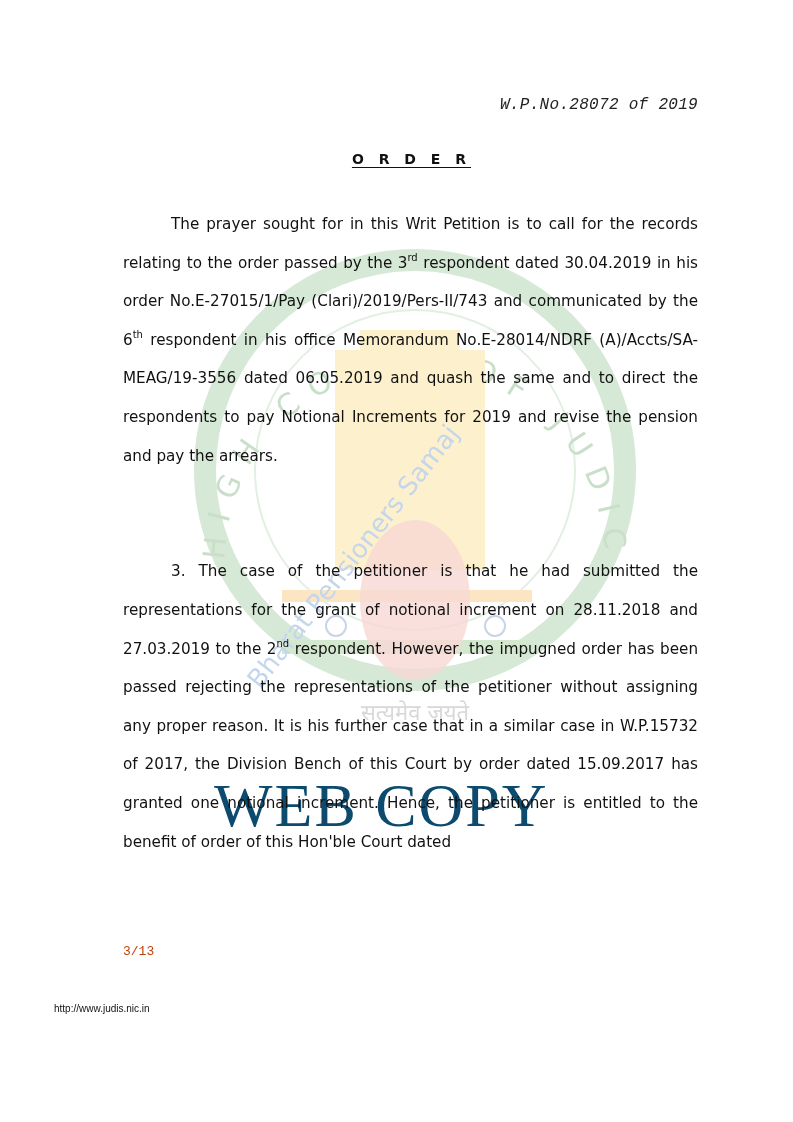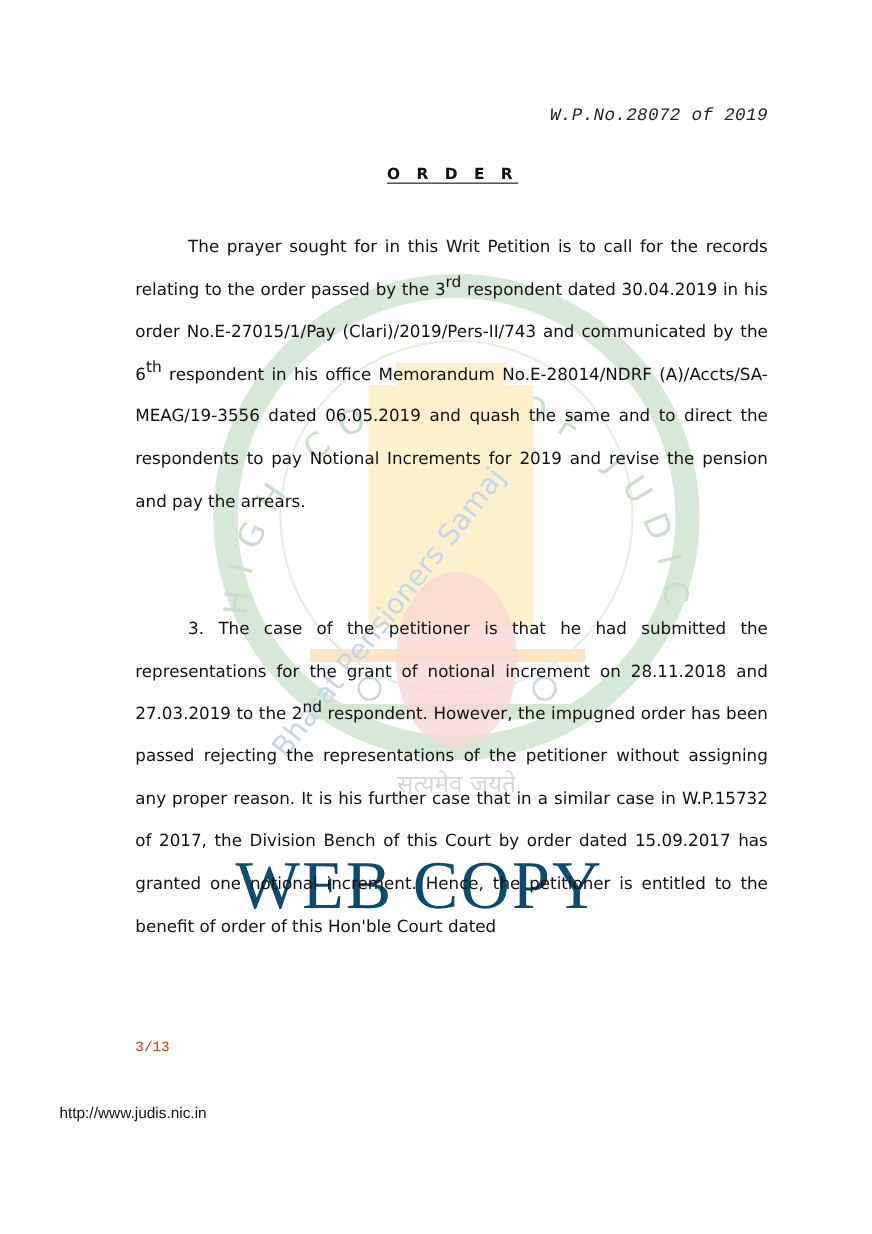--- a/index.html
+++ b/index.html
@@ -3,23 +3,23 @@
 <meta charset="utf-8">
 <style>
   html, body { margin:0; padding:0; }
   body { width:793px; height:1122px; background:#ffffff; position:relative; overflow:hidden; font-family:"DejaVu Sans", sans-serif; color:#111; }
   .case-no { position:absolute; top:96px; right:95px; font-family:"Liberation Mono", monospace; font-style:italic; font-size:16px; color:#222; letter-spacing:0.3px; }
   .title { position:absolute; top:151px; left:0; width:823px; text-align:center; font-weight:bold; font-size:14px; letter-spacing:5px; text-decoration:underline; text-underline-offset:3px; }
   .body { position:absolute; top:205px; left:123px; width:575px; font-size:15.2px; line-height:38.6px; text-align:justify; z-index:2; }
   .body p { margin:0; }
   .indent { text-indent:48px; }
   .gap { height:38.6px; }
-  sup { font-size:14px; line-height:0; vertical-align:7px;margin-top:24px; }
+  sup { font-size:10px; line-height:0; vertical-align:7px;margin-top:24px; }
   .page-num { position:absolute; top:944px; left:123px; font-family:"Liberation Mono", monospace; font-size:13px; color:#c2410c; }
-  .url { position:absolute; top:1003px; left:22px; font-family:"Liberation Sans", sans-serif; font-size:14px; color:#111;padding-left:32px; }
+  .url { position:absolute; top:1003px; left:22px; font-family:"Liberation Sans", sans-serif; font-size:10px; color:#111;padding-left:32px; }
   .wm { position:absolute; left:0; top:0; width:793px; height:1122px; z-index:1; pointer-events:none; }
   .webcopy { position:absolute; top:770px; left:214px; font-family:"Liberation Serif", serif; font-size:62px; color:#0c4a6e; letter-spacing:2px; z-index:1;text-align:right; }
 </style>
 </head>
 <body>
 
 <svg class="wm" viewBox="0 0 793 1122">
   <defs>
     <path id="arc" d="M 225 560 A 190 190 0 1 1 605 560"></path>
   </defs>

